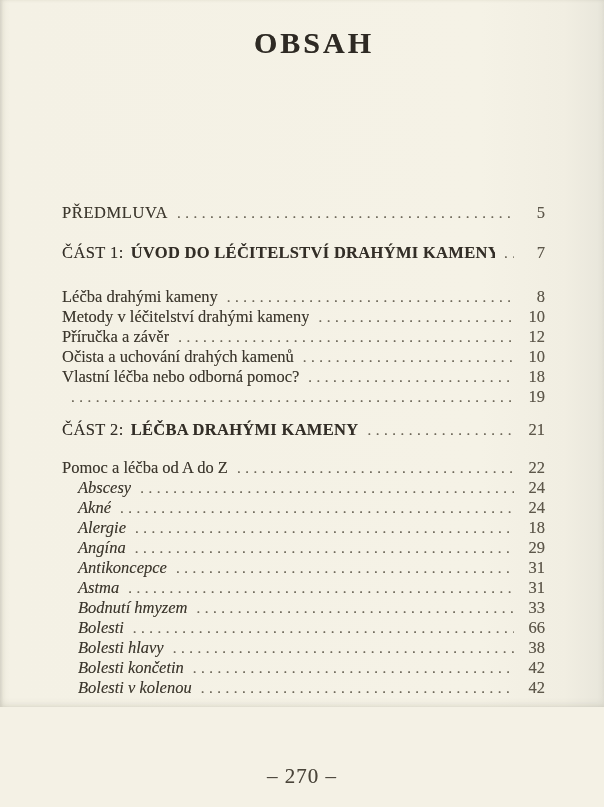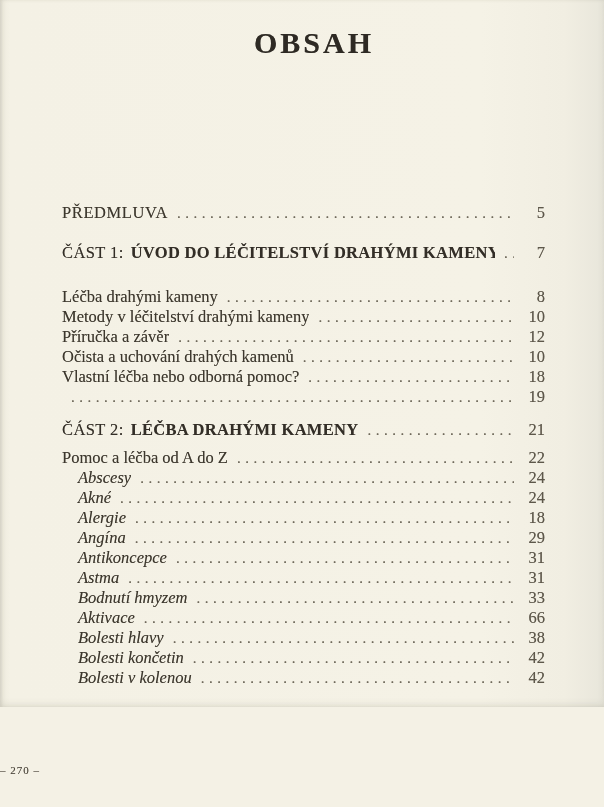--- a/index.html
+++ b/index.html
@@ -42,21 +42,21 @@
     font-size:16.5px;
     line-height:20px;
     color:#3c372d;
     white-space:nowrap;
     text-shadow:0 0 0.4px rgba(60,54,45,0.45);
   }
   .row.first{ margin-top:145px; }
   .lbl{ flex:0 1 auto; overflow:hidden; }
   .caps .lbl{ letter-spacing:0.6px; }
   .part{ margin-top:20px; margin-bottom:24px; color:#332e27; }
-  .part.part2{ margin-top:13px; margin-bottom:8px; }
+  .part.part2{ margin-top:13px; margin-bottom:18px; }
   .part-prefix{ margin-right:7px; letter-spacing:0.4px; }
   .part-title{ font-weight:700; letter-spacing:0.3px; }
   .sub .lbl{
     font-style:italic;
     padding-left:16px;
   }
   .dots{
     flex:1 1 0;
     min-width:10px;
     overflow:hidden;
@@ -72,22 +72,22 @@
   .pg{
     flex:0 0 auto;
     min-width:26px;
     text-align:right;
     color:#5d574a;
   }
   .footer{
     position:absolute;
     left:0;right:0;
     top:764px;
-    text-align:left;
-    font-size:11px;
+    text-align:center;
+    font-size:21px;
     color:#4a453a;
     letter-spacing:1px;
     text-shadow:0 0 0.4px rgba(60,54,45,0.4);
   }
 </style>
 </head>
 <body>
 
 <div class="page">
 
@@ -192,21 +192,21 @@
       <span class="pg">31</span>
     </div>
 
     <div class="row sub">
       <span class="lbl">Bodnutí hmyzem</span>
       <span class="dots"></span>
       <span class="pg">33</span>
     </div>
 
     <div class="row sub">
-      <span class="lbl">Aktivace</span>
+      <span class="lbl">Bolesti</span>
       <span class="dots"></span>
       <span class="pg">66</span>
     </div>
 
     <div class="row sub">
       <span class="lbl">Bolesti hlavy</span>
       <span class="dots"></span>
       <span class="pg">38</span>
     </div>
 

